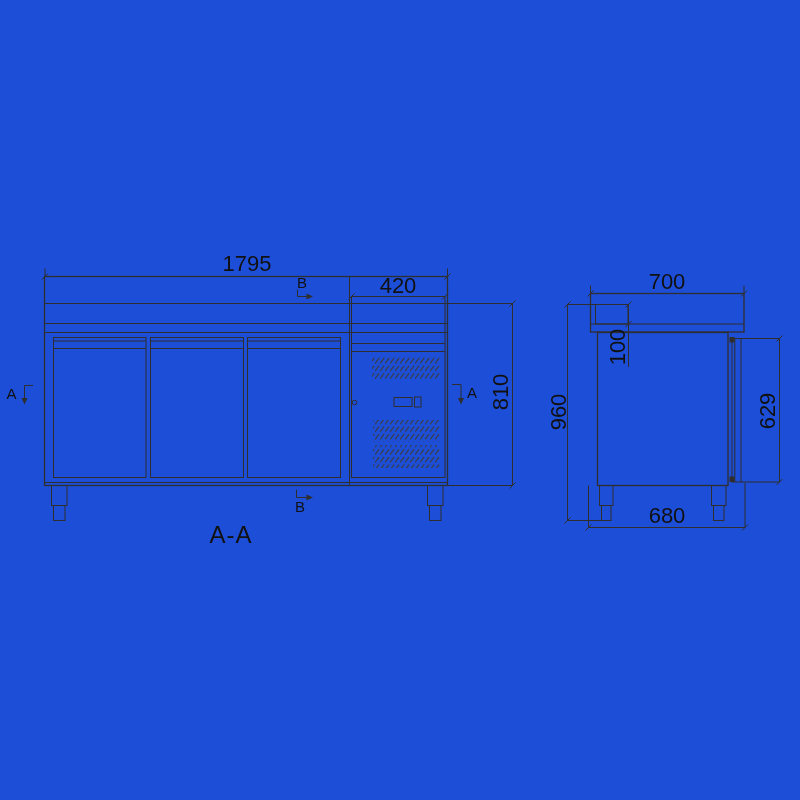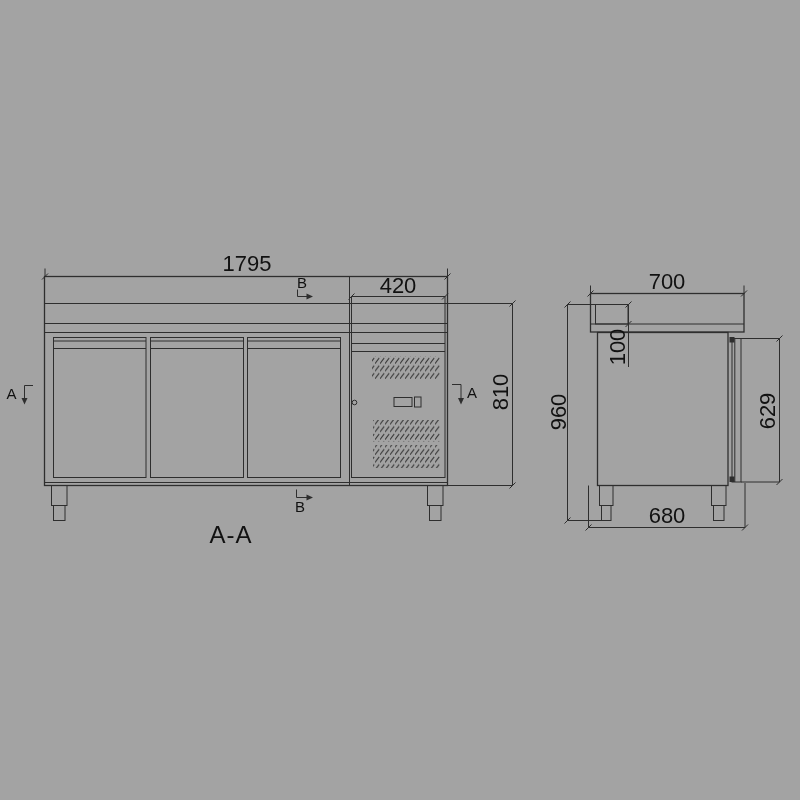--- a/index.html
+++ b/index.html
@@ -1,16 +1,16 @@
 <!DOCTYPE html>
 <html><head>
 <meta charset="utf-8">
 <style>
   html,body{margin:0;padding:0;background:#ffffff;}
-  .canvas{position:relative;width:800px;height:800px;background:#a3a3a3;overflow:hidden;
+  .canvas{position:relative;width:800px;height:800px;background:#1d4ed8;overflow:hidden;
           font-family:"Liberation Sans", sans-serif;}
   svg{display:block}
   .ln{fill:none;stroke:#2e2e2e;stroke-width:1;}
   .ln2{fill:none;stroke:#2e2e2e;stroke-width:1.3;}
   .dark{fill:#2e2e2e;stroke:none;}
   text{fill:#111111;font-family:"Liberation Sans", sans-serif;}
   .dim{font-size:22px;text-anchor:middle;}
   .marker{font-size:15px;text-anchor:middle;}
   .caption{font-size:24px;text-anchor:middle;letter-spacing:1px;}
   .vent{fill:url(#hatch);stroke:none;}

